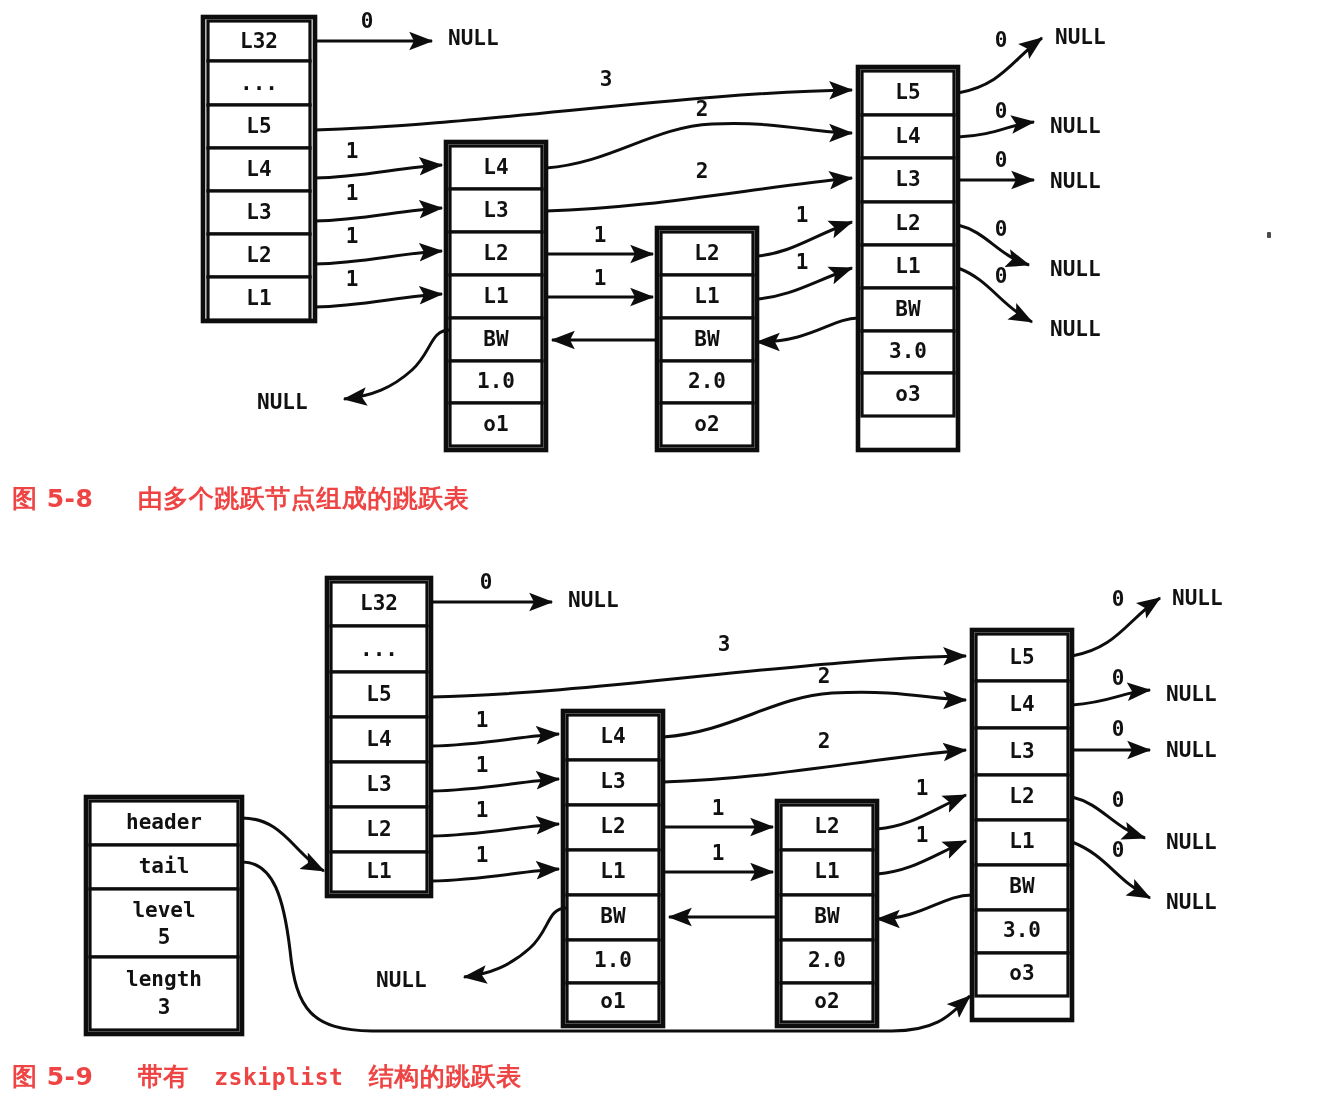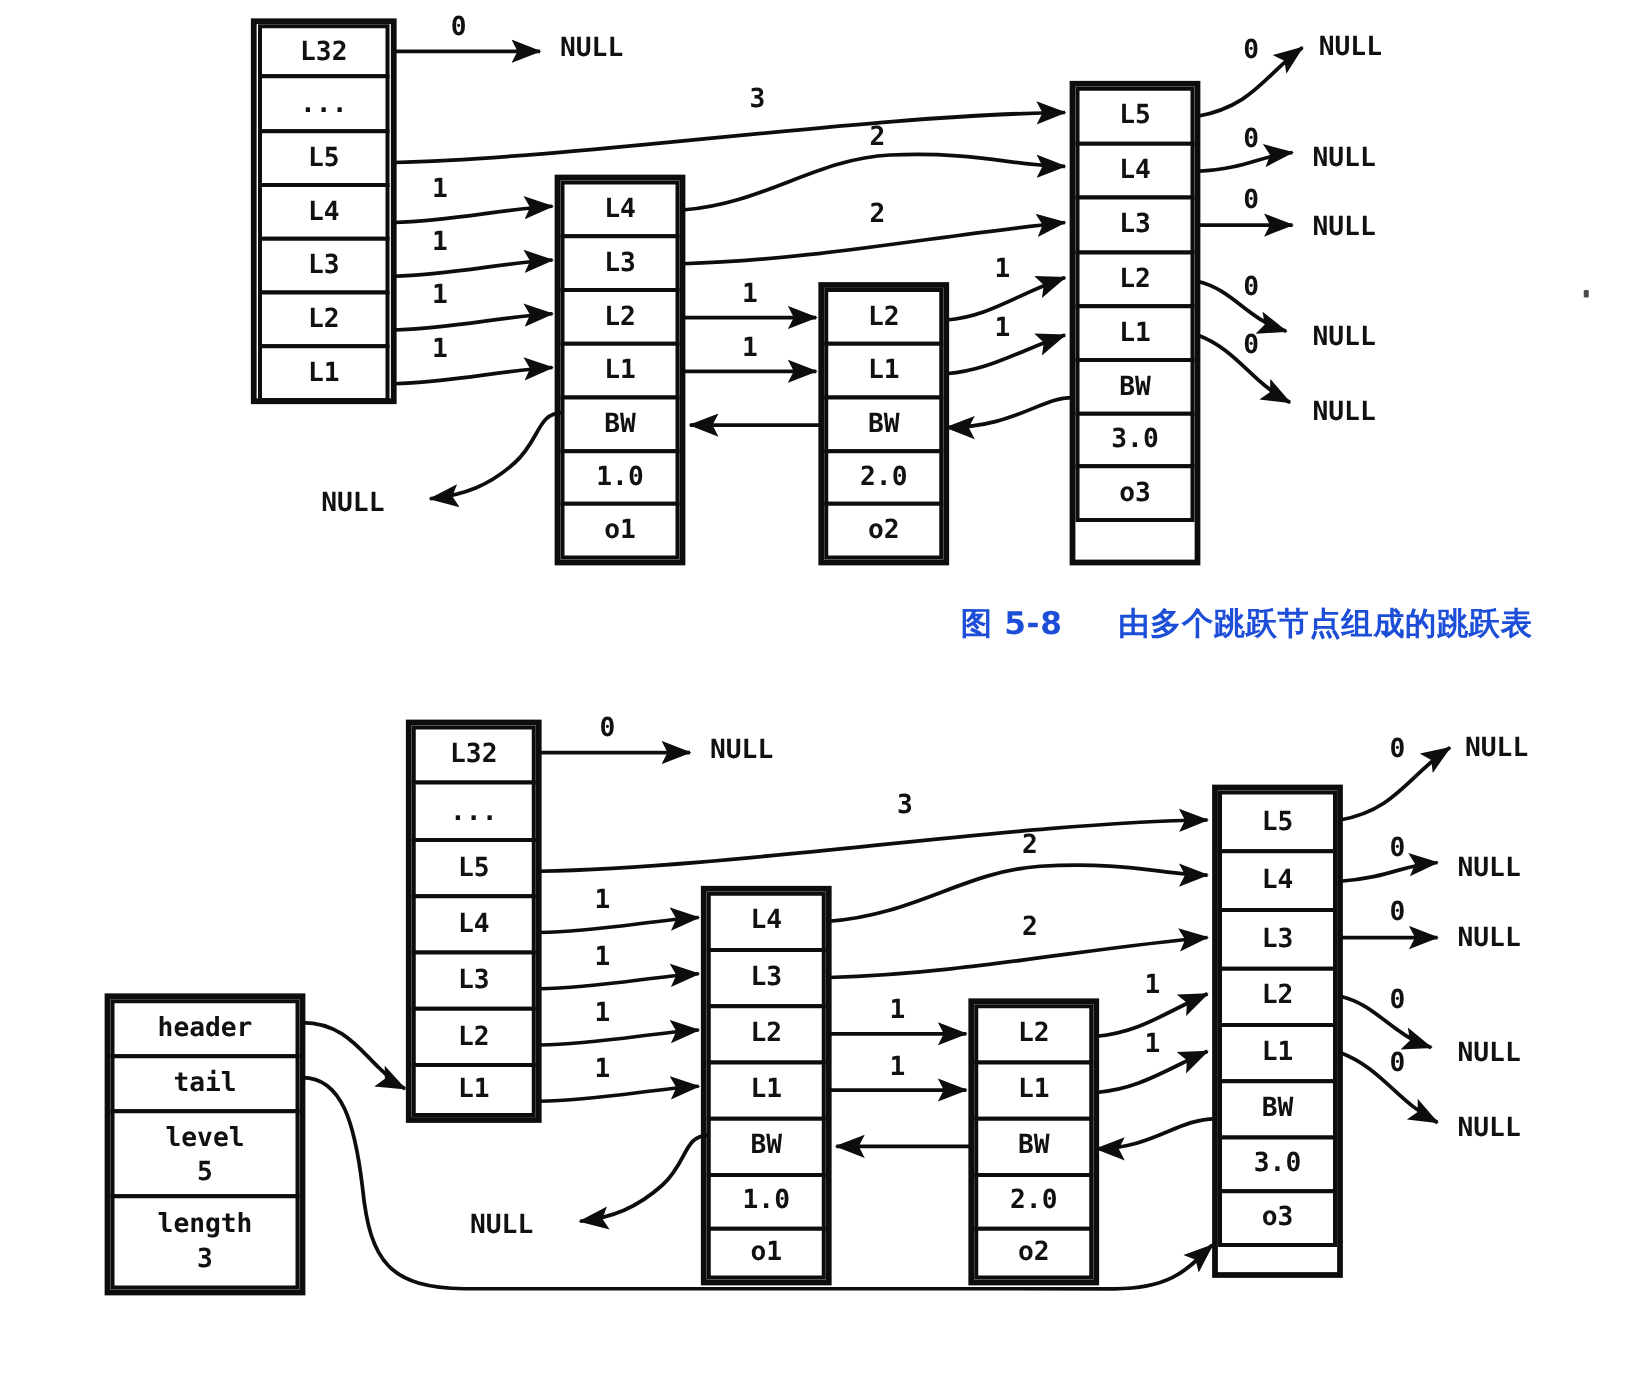--- a/index.html
+++ b/index.html
@@ -66,25 +66,25 @@
   }
   .link {
     fill: none;
     stroke: #0d0d0d;
     stroke-width: 3.0;
     stroke-linecap: butt;
   }
   .caption {
     position: absolute;
     width: 1214px;
-    text-align: right;
+    text-align: left;
     font-family: "DejaVu Sans", "Liberation Sans", sans-serif;
     font-weight: bold;
     font-size: 25px;
-    color: #1d4ed8;
+    color: #ef4444;
     letter-spacing: 0.5px;
   }
   .caption .mono {
     font-family: "DejaVu Sans Mono", "Liberation Mono", monospace;
     font-weight: bold;
     font-size: 23px;
   }
   .speck {
     position: absolute;
     width: 4px;
@@ -386,16 +386,25 @@
     <path class="link" d="M555,908 C 535,908 538,930 518,948 C 498,966 478,974 452,977" marker-end="url(#ah)"></path>
     <text class="null-text" x="364" y="981">NULL</text>
   </svg>
 
   <div class="caption" style="top:482px;">
     <span>图 5-8</span>
     <span style="display:inline-block;width:26px;"></span>
     <span>由多个跳跃节点组成的跳跃表</span>
   </div>
 
+  <div class="caption" style="top:1060px;">
+    <span>图 5-9</span>
+    <span style="display:inline-block;width:26px;"></span>
+    <span>带有</span>
+    <span style="display:inline-block;width:7px;"></span>
+    <span class="mono">zskiplist</span>
+    <span style="display:inline-block;width:7px;"></span>
+    <span>结构的跳跃表</span>
+  </div>
 
   <div class="speck" style="left:1255px; top:232px;"></div>
 
 </div>
 
 </body></html>

